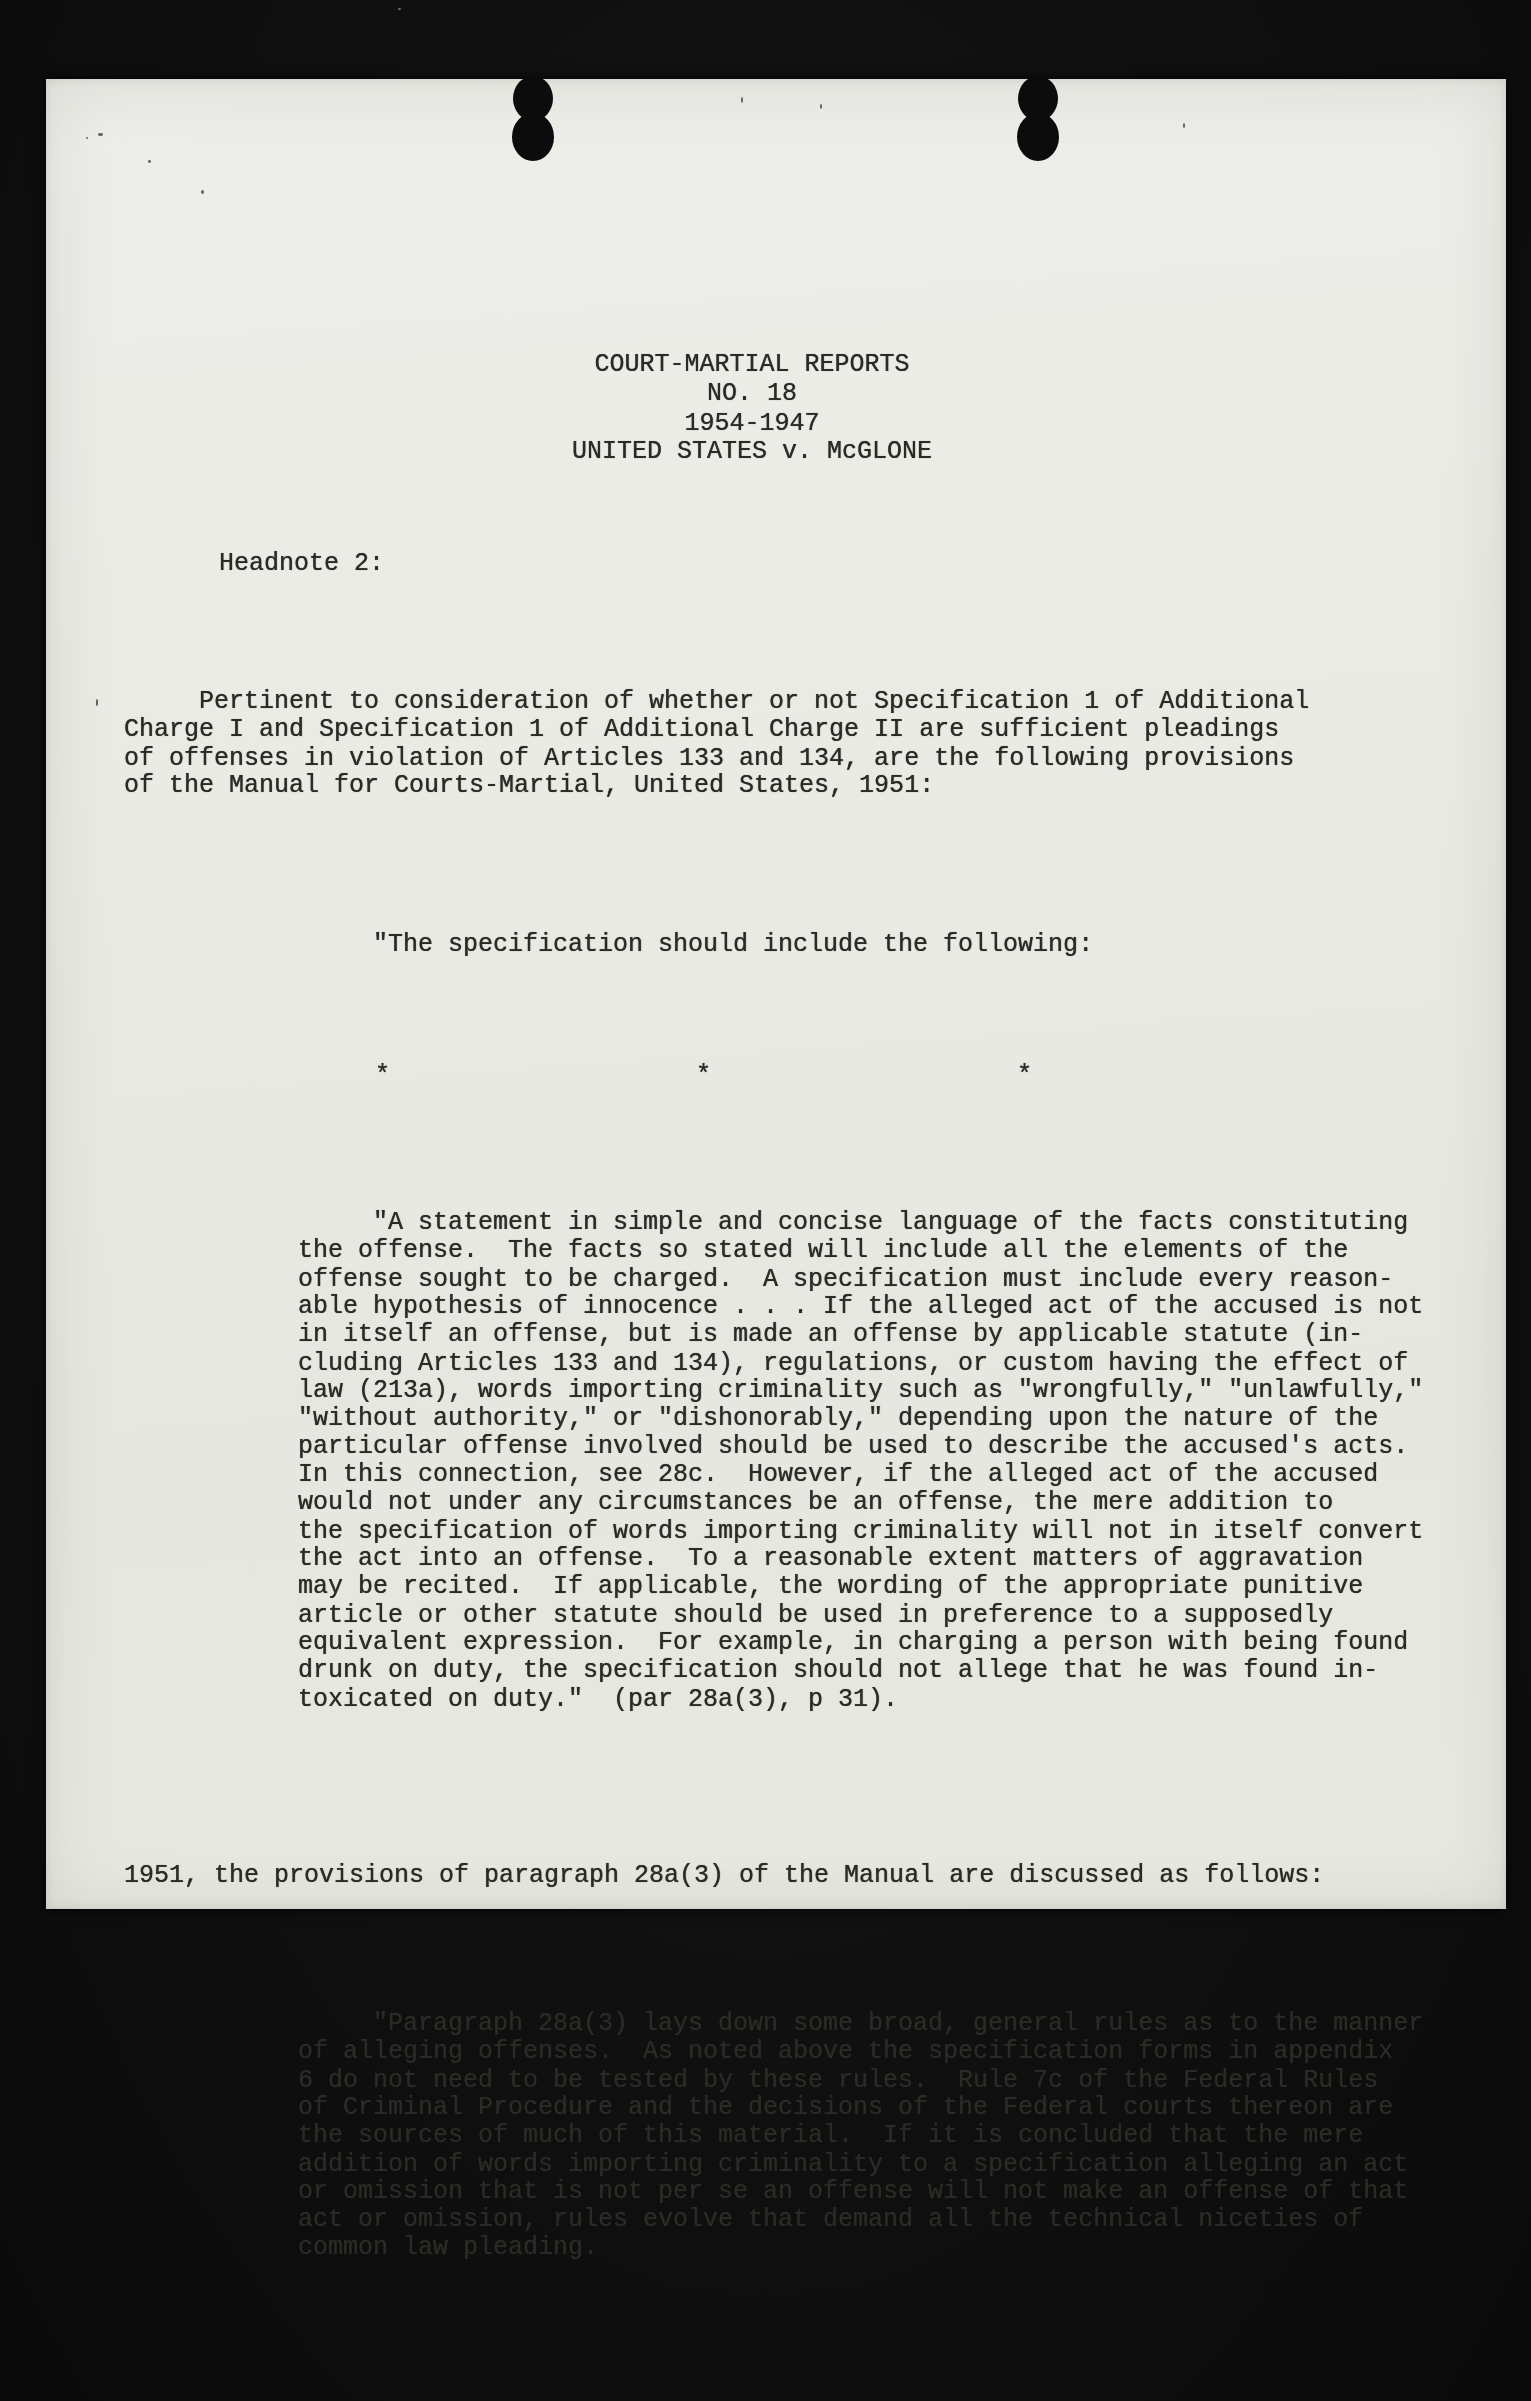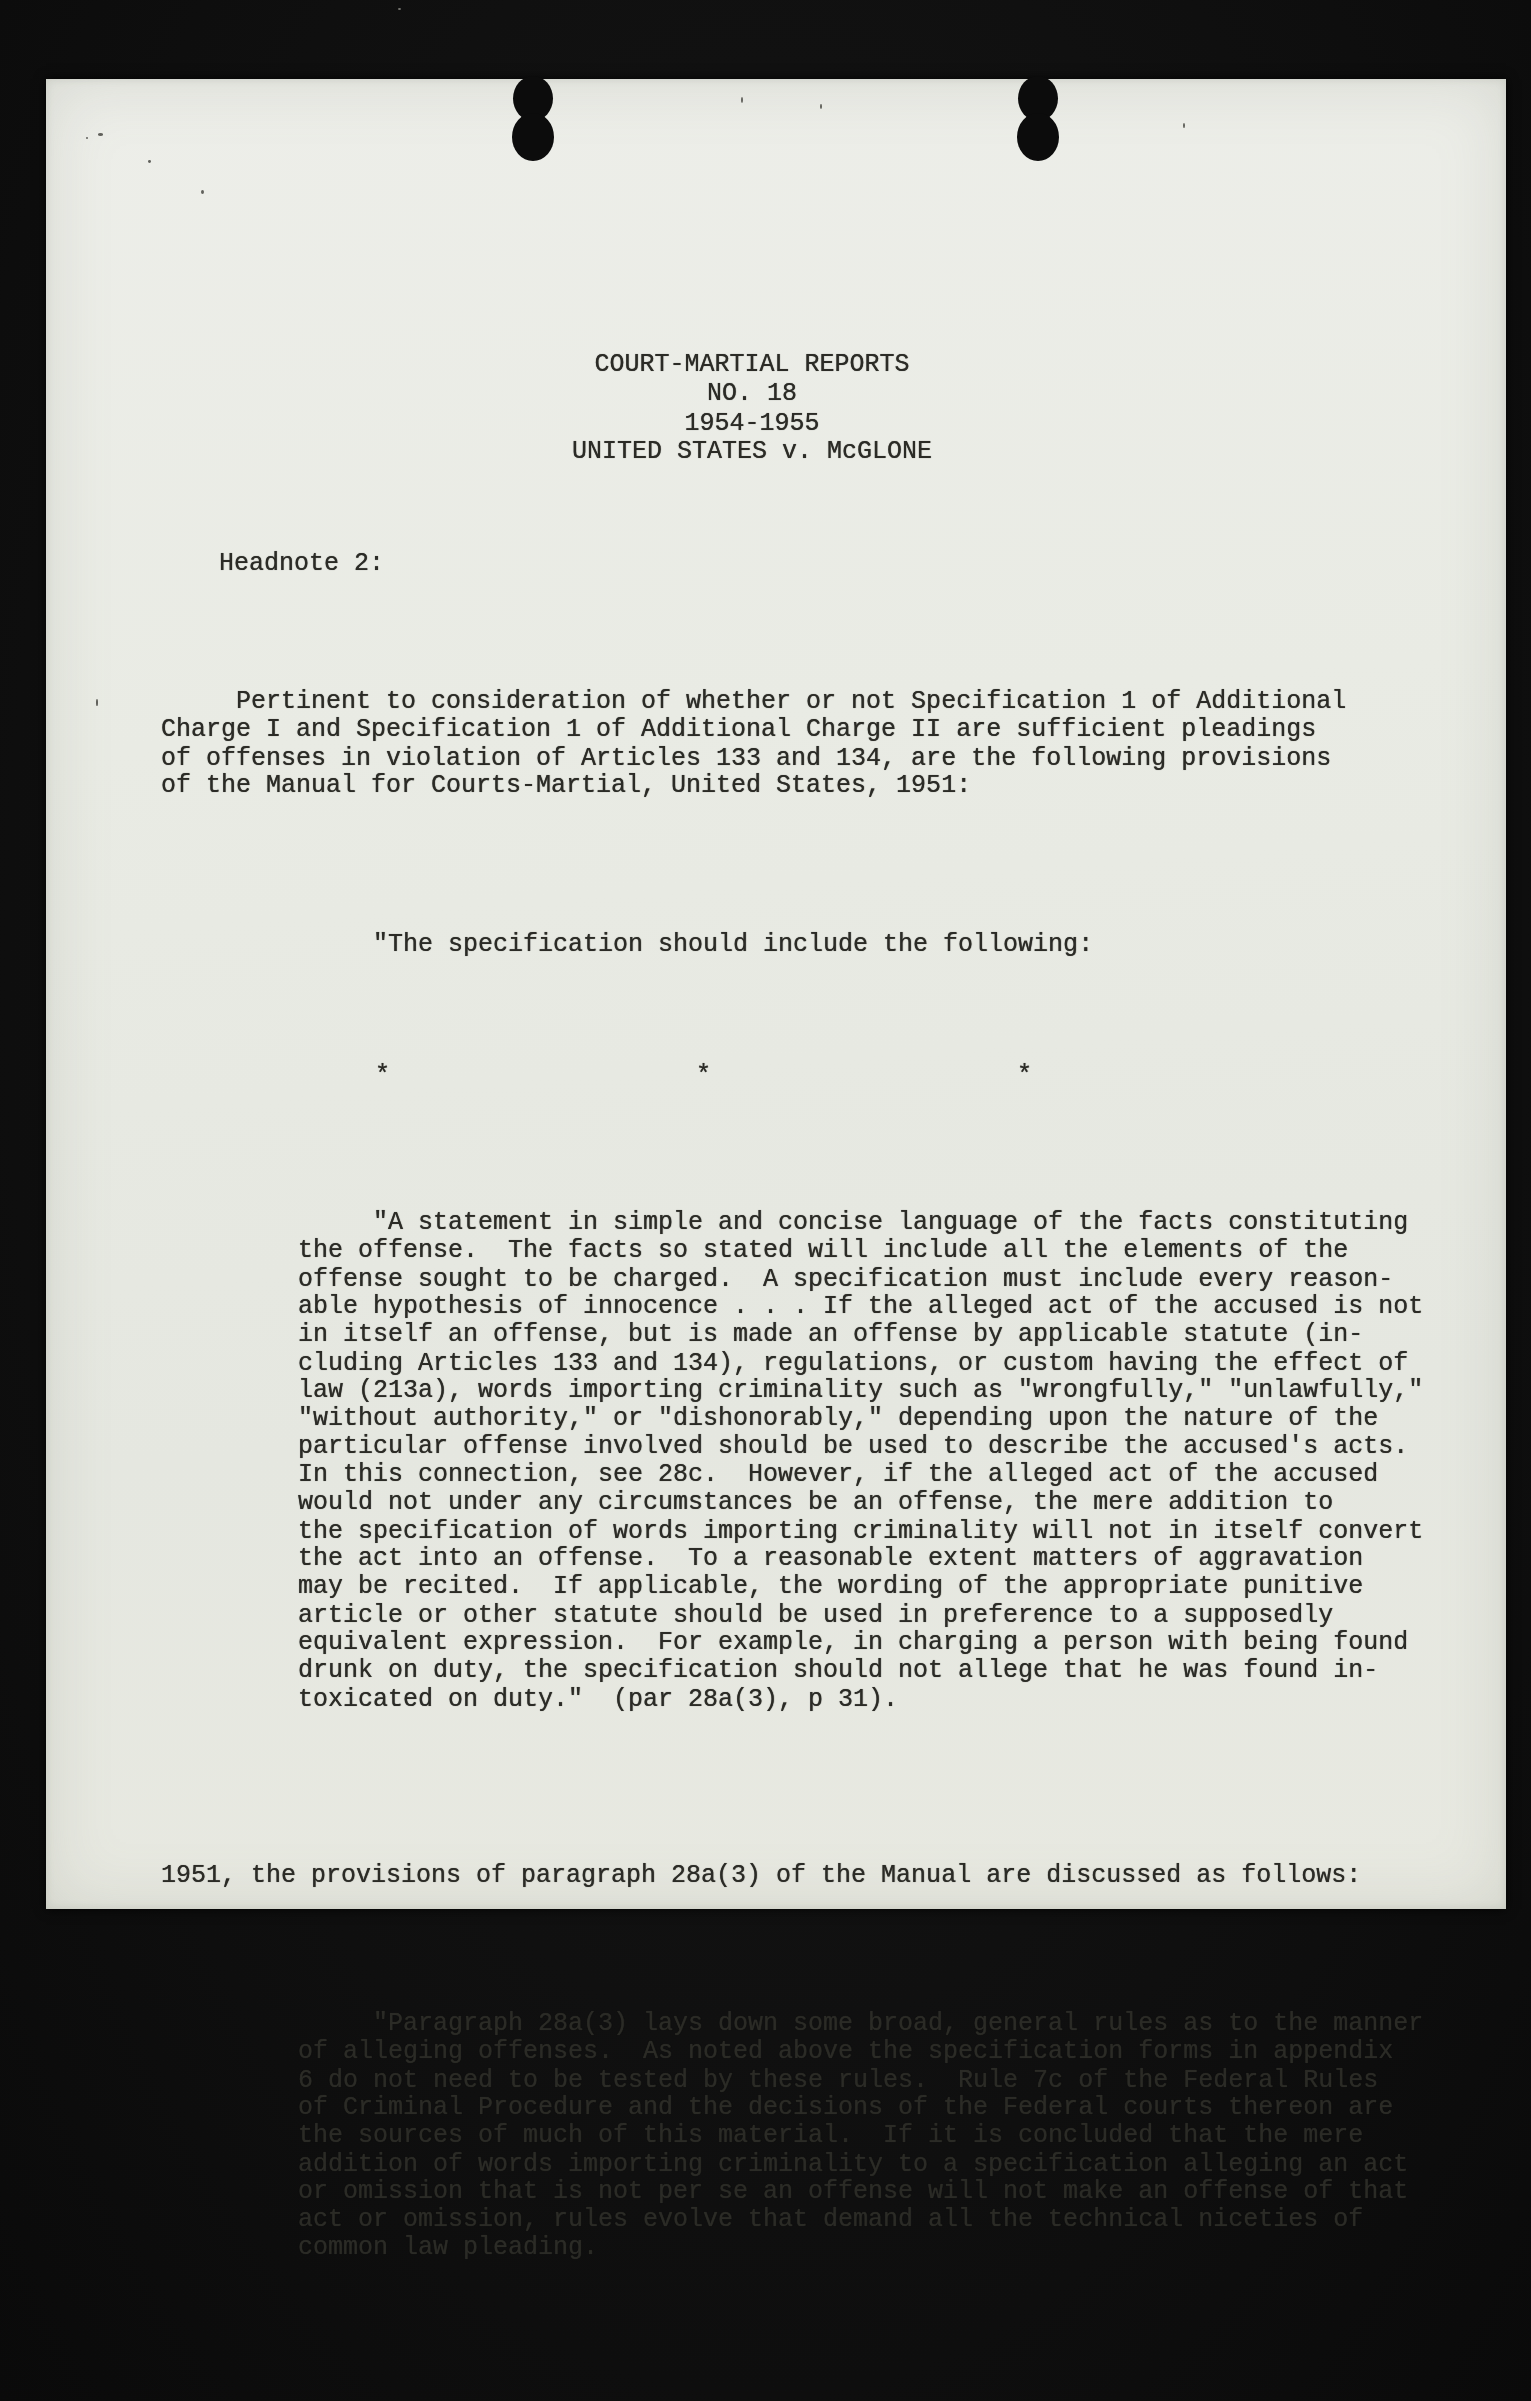--- a/index.html
+++ b/index.html
@@ -84,21 +84,21 @@
   .content .tl:nth-child(3n)   { transform: translateY(0.7px); }
   .content .tl:nth-child(4n+1) { transform: translateY(-0.5px); }
 
   .header-block {
     margin-left: 144px;
     width: 1124px;
     text-align: center;
     line-height: 29px;
   }
   .headnote { margin-left: 173px; }
-  .para     { margin-left: 115px; }
+  .para     { margin-left: 78px; }
   .quote    { margin-left: 252px; }
 
   .p-intro  { margin-top: 26px; }
   .q-intro  { margin-top: 47px; }
   .ast-row  {
     margin-top: 19px;
     margin-left: 329px;
     display: flex;
     gap: 306px;
   }
@@ -122,21 +122,21 @@
   <div class="speck" style="left:40px;  top:58px; width:2.4px;  height:2.4px;"></div>
   <div class="speck" style="left:102px; top:81px; width:2.9px;  height:2.9px;"></div>
   <div class="speck" style="left:155px; top:111px; width:3.4px;  height:4.3px;"></div>
   <div class="speck" style="left:695px; top:18px; width:1.9px;  height:5.8px;"></div>
   <div class="speck" style="left:774px; top:25px; width:1.9px;  height:4.8px;"></div>
   <div class="speck" style="left:1137px; top:44px; width:1.9px;  height:5.3px;"></div>
   <div class="speck" style="left:50px; top:620px; width:1.9px; height:6.7px;"></div>
 
   <div class="content">
 
-    <div class="header-block"><div class="tl">COURT-MARTIAL REPORTS</div><div class="tl">NO. 18</div><div class="tl">1954-1955</div><div class="tl">UNITED STATES v. McGLONE</div></div>
+    <div class="header-block"><div class="tl">COURT-MARTIAL REPORTS</div><div class="tl">NO. 18</div><div class="tl">1954-1947</div><div class="tl">UNITED STATES v. McGLONE</div></div>
 
     <div class="headnote tl">Headnote 2:</div>
 
     <div class="para p-intro"><div class="tl">     Pertinent to consideration of whether or not Specification 1 of Additional</div><div class="tl">Charge I and Specification 1 of Additional Charge II are sufficient pleadings</div><div class="tl">of offenses in violation of Articles 133 and 134, are the following provisions</div><div class="tl">of the Manual for Courts-Martial, United States, 1951:</div></div>
 
     <div class="quote q-intro"><div class="tl">     "The specification should include the following:</div></div>
 
     <div class="ast-row">
       <span>*</span>
       <span>*</span>

